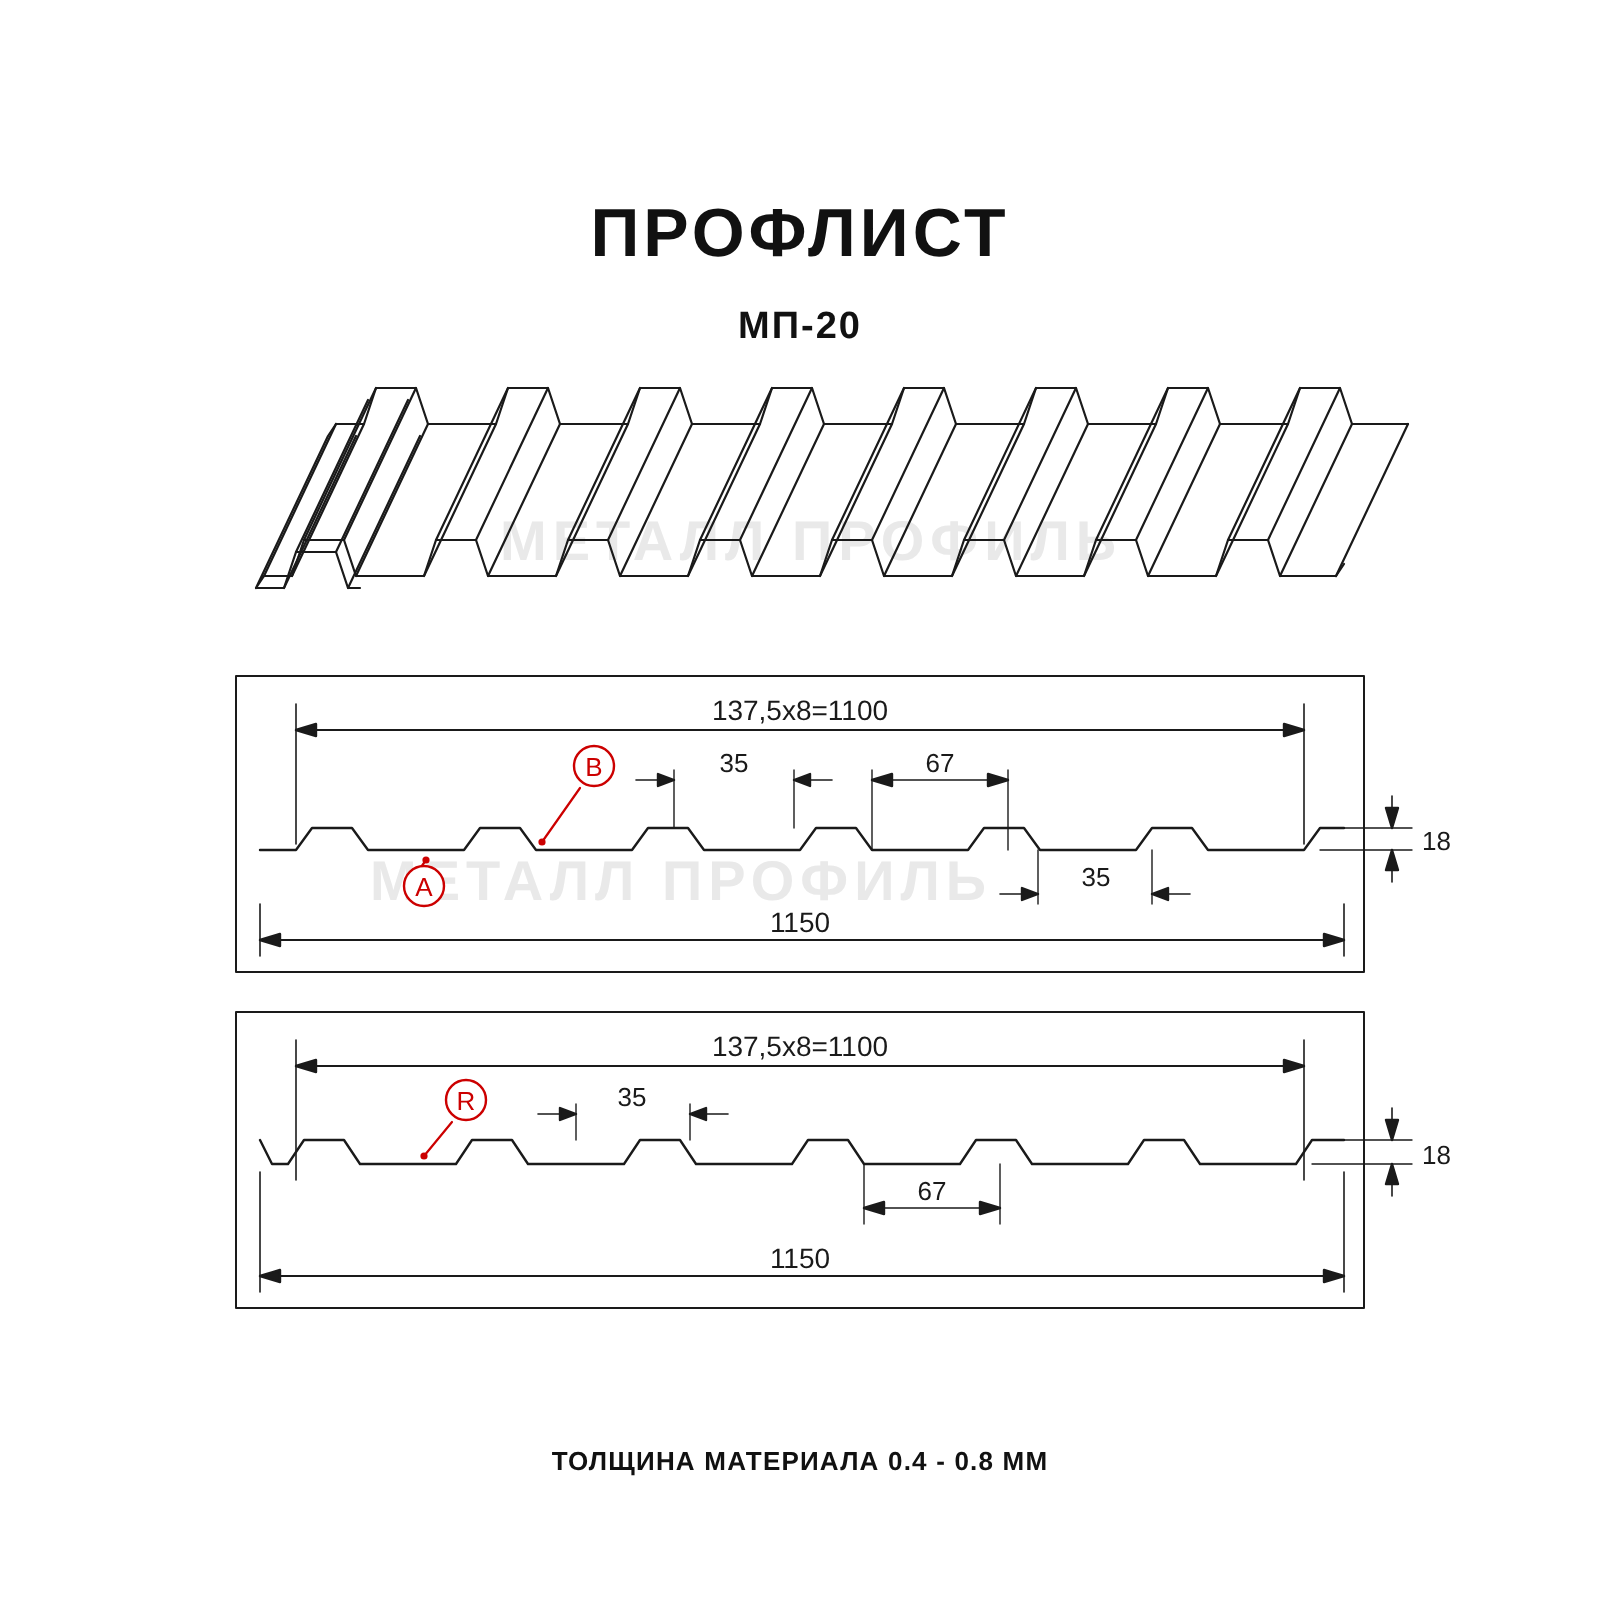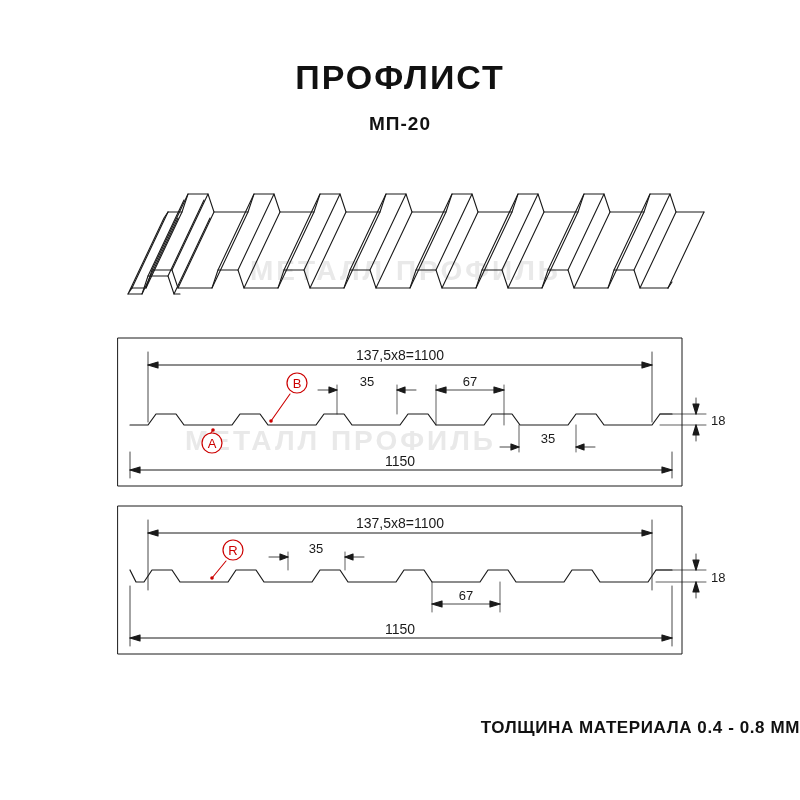--- a/index.html
+++ b/index.html
@@ -25,35 +25,36 @@
     right: 0;
     top: 60px;
     text-align: center;
   }
   .title-main {
     font-size: 34px;
     font-weight: bold;
     letter-spacing: 2px;
     color: #111;
     line-height: 1.05;
+    margin-top: 40px;
   }
   .title-sub {
     font-size: 19px;
     font-weight: bold;
     letter-spacing: 1px;
     color: #111;
     margin-top: 17px;
   }
   .footer-note {
     position: absolute;
     left: 0;
     right: 0;
     bottom: 62px;
-    text-align: right;
-    font-size: 17px;
+    text-align: center;
+    font-size: 13px;
     font-weight: bold;
     letter-spacing: 0.6px;
     color: #111;
   }
   svg.drawing {
     position: absolute;
     left: 0;
     top: 0;
     width: 800px;
     height: 800px;

